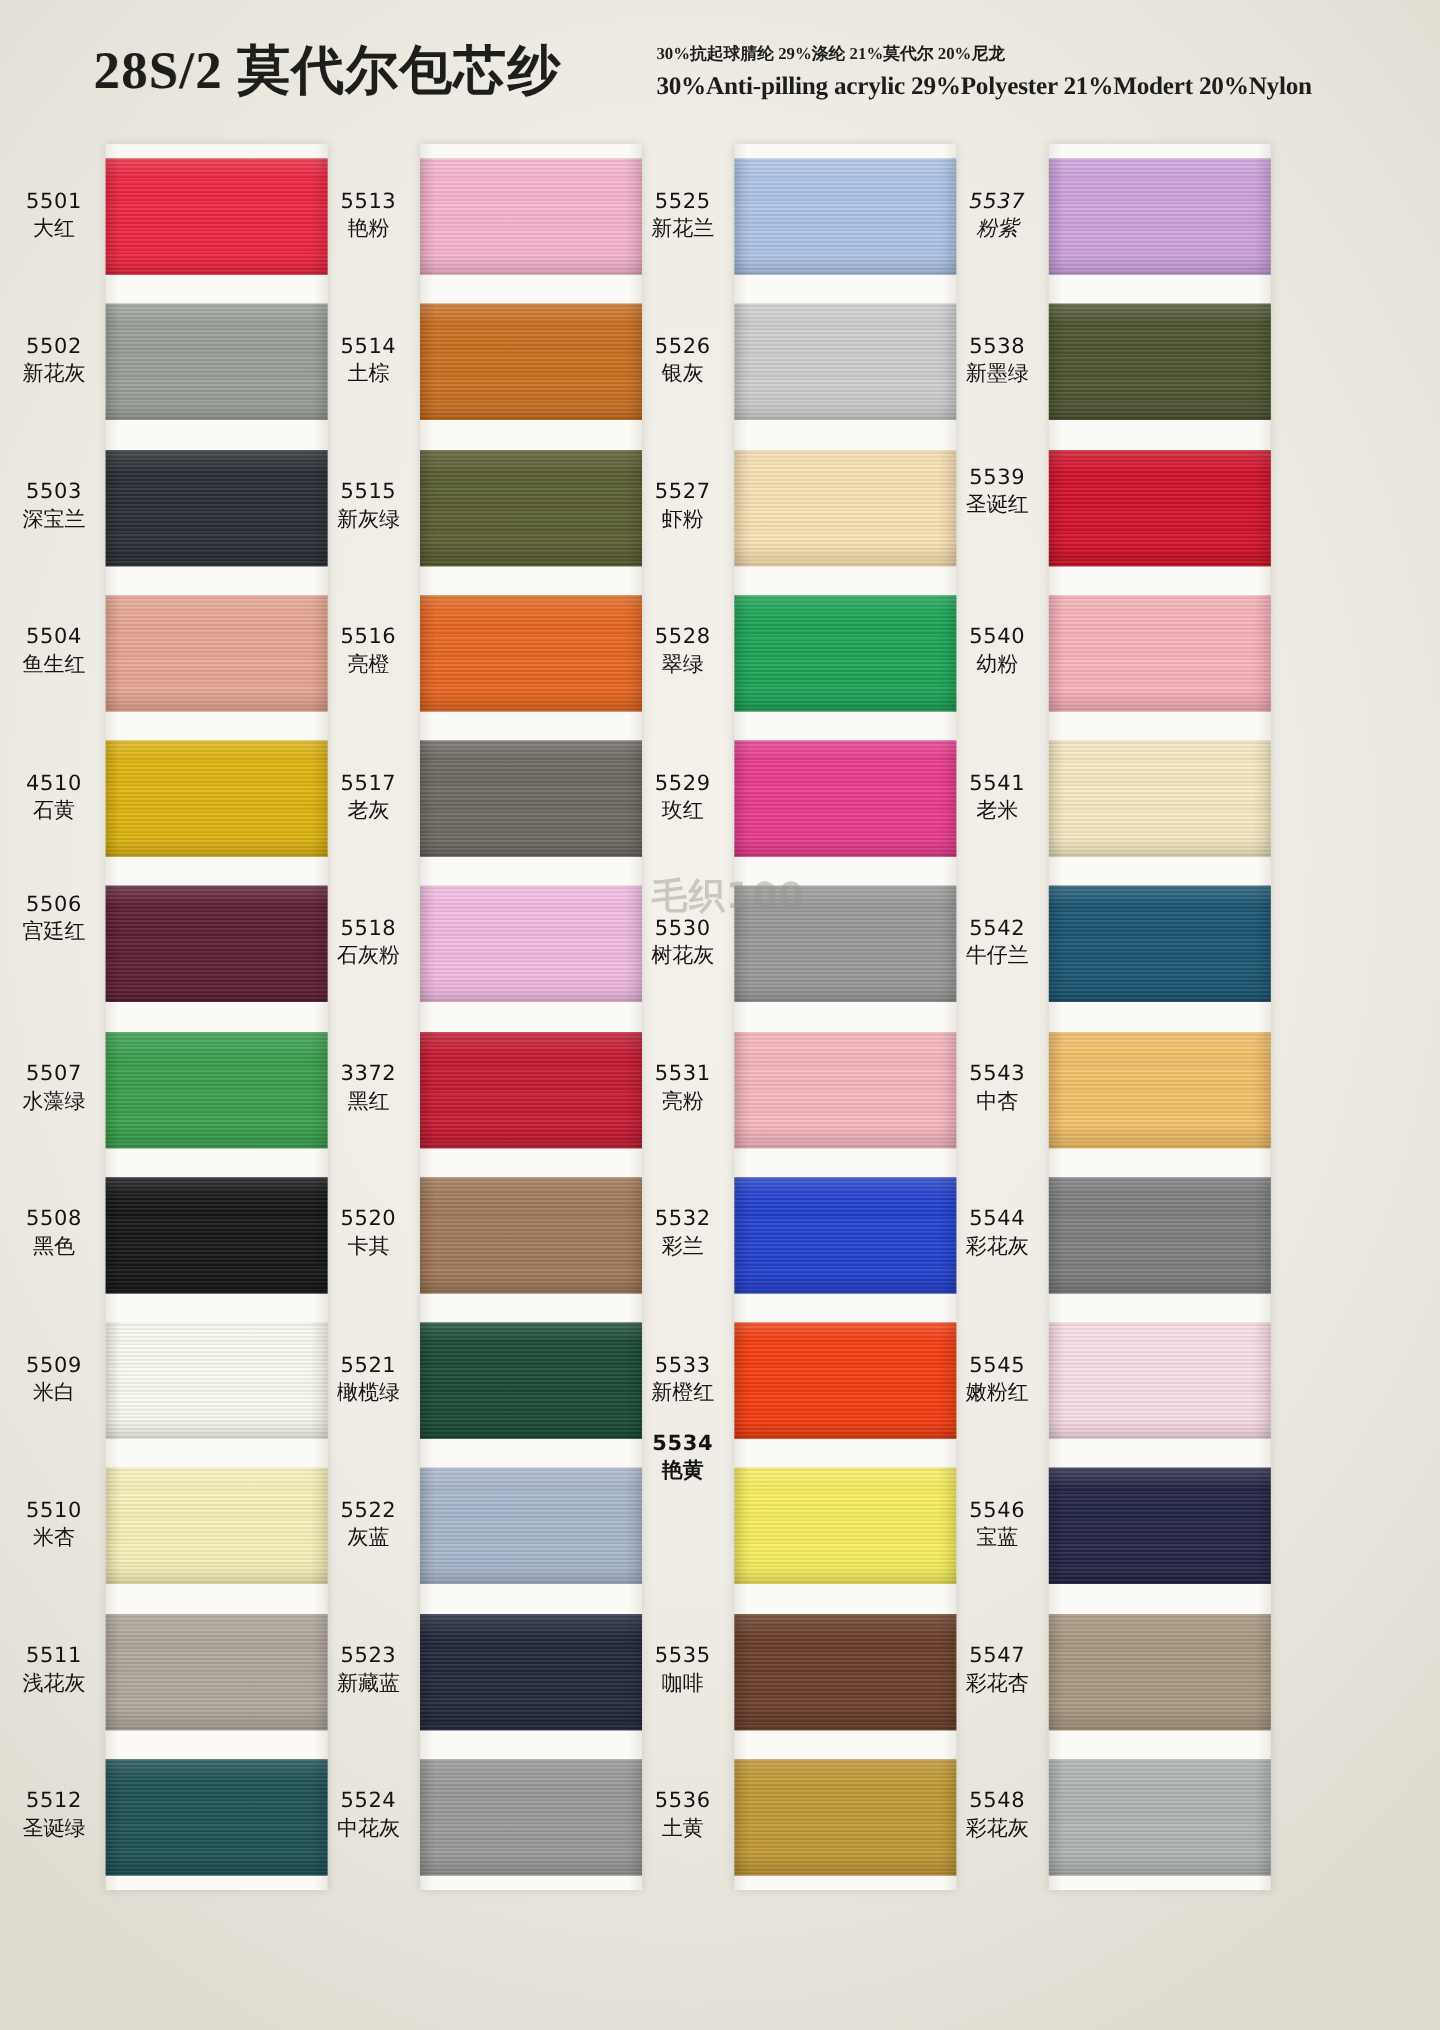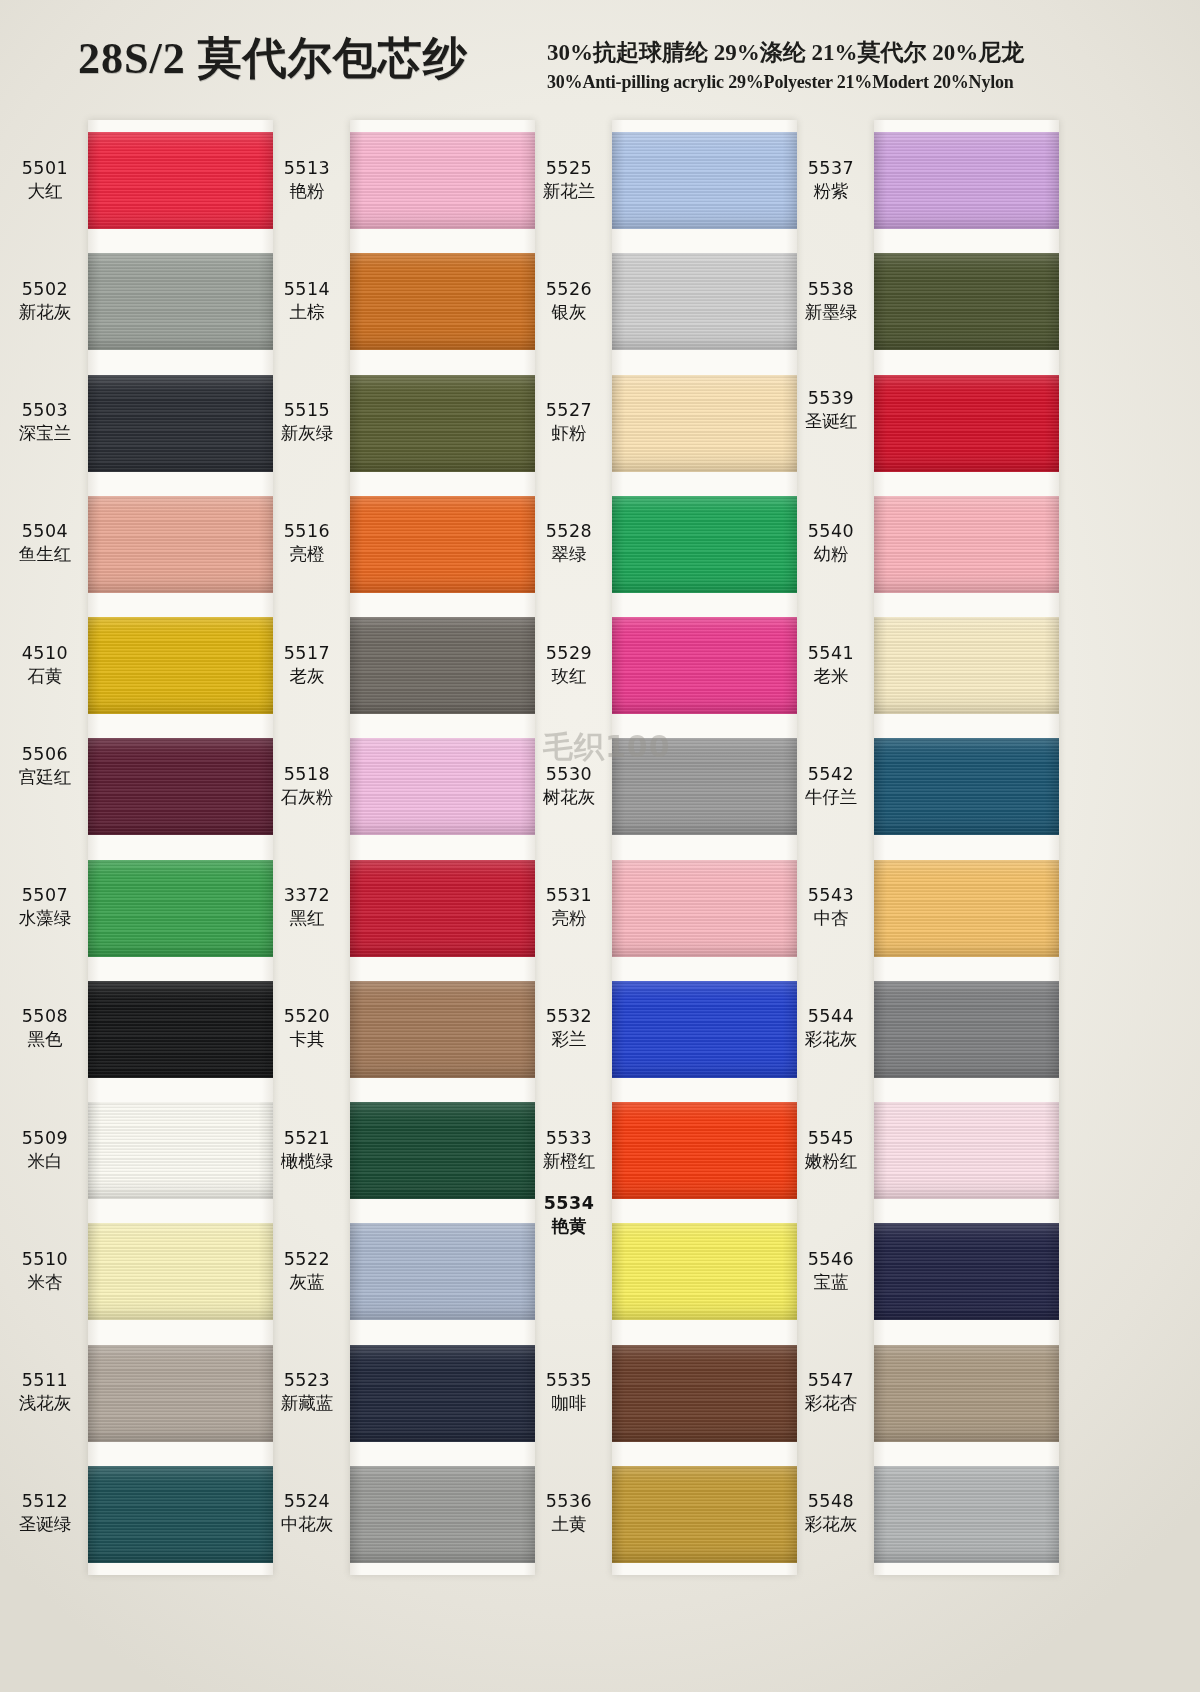--- a/index.html
+++ b/index.html
@@ -47,22 +47,22 @@
   #composition {
     position: absolute;
     left: 547px;
     top: 36px;
     font-family: "Liberation Serif", "DejaVu Serif", serif;
     font-weight: bold;
     color: #1d1d1b;
     white-space: nowrap;
     line-height: 1.45;
   }
-  #comp-cn { font-size: 23px; letter-spacing: 0px; }
-  #comp-en { font-size: 18px; letter-spacing: -0.2px; }
+  #comp-cn { font-size: 14px; letter-spacing: 0px; }
+  #comp-en { font-size: 21px; letter-spacing: -0.2px; }
 
   
   .column {
     position: absolute;
     top: 120px;
     width: 275px;
     height: 1455px;
   }
   .col-card {
     position: absolute;
@@ -347,21 +347,21 @@
         <div class="swatch" title="5531 亮粉" style="left: 88px; top: 740px; height: 97px; background: rgb(248, 183, 191);"></div>
         <div class="swatch" title="5532 彩兰" style="left: 88px; top: 861px; height: 97px; background: rgb(36, 66, 206);"></div>
         <div class="swatch" title="5533 新橙红" style="left: 88px; top: 982px; height: 97px; background: rgb(245, 61, 17);"></div>
         <div class="swatch" title="5534 艳黄" style="left: 88px; top: 1103px; height: 97px; background: rgb(247, 239, 94);"></div>
         <div class="swatch" title="5535 咖啡" style="left: 88px; top: 1225px; height: 97px; background: rgb(107, 63, 43);"></div>
         <div class="swatch" title="5536 土黄" style="left: 88px; top: 1346px; height: 97px; background: rgb(194, 154, 54);"></div>
       </div>
       <div class="column" style="left: 786px; top: 120px;">
         <div class="col-card" style="left: 88px;"></div>
         <div class="labels" style="left: 2px;">
-          <div class="label" style="top: 37px;">
+          <div class="label" style="top: 37px; font-style: italic;">
             <span class="code">5537</span>
             <span class="name">粉紫</span>
           </div>
           <div class="label" style="top: 158px;">
             <span class="code">5538</span>
             <span class="name">新墨绿</span>
           </div>
           <div class="label" style="top: 267px;">
             <span class="code">5539</span>
             <span class="name">圣诞红</span>

